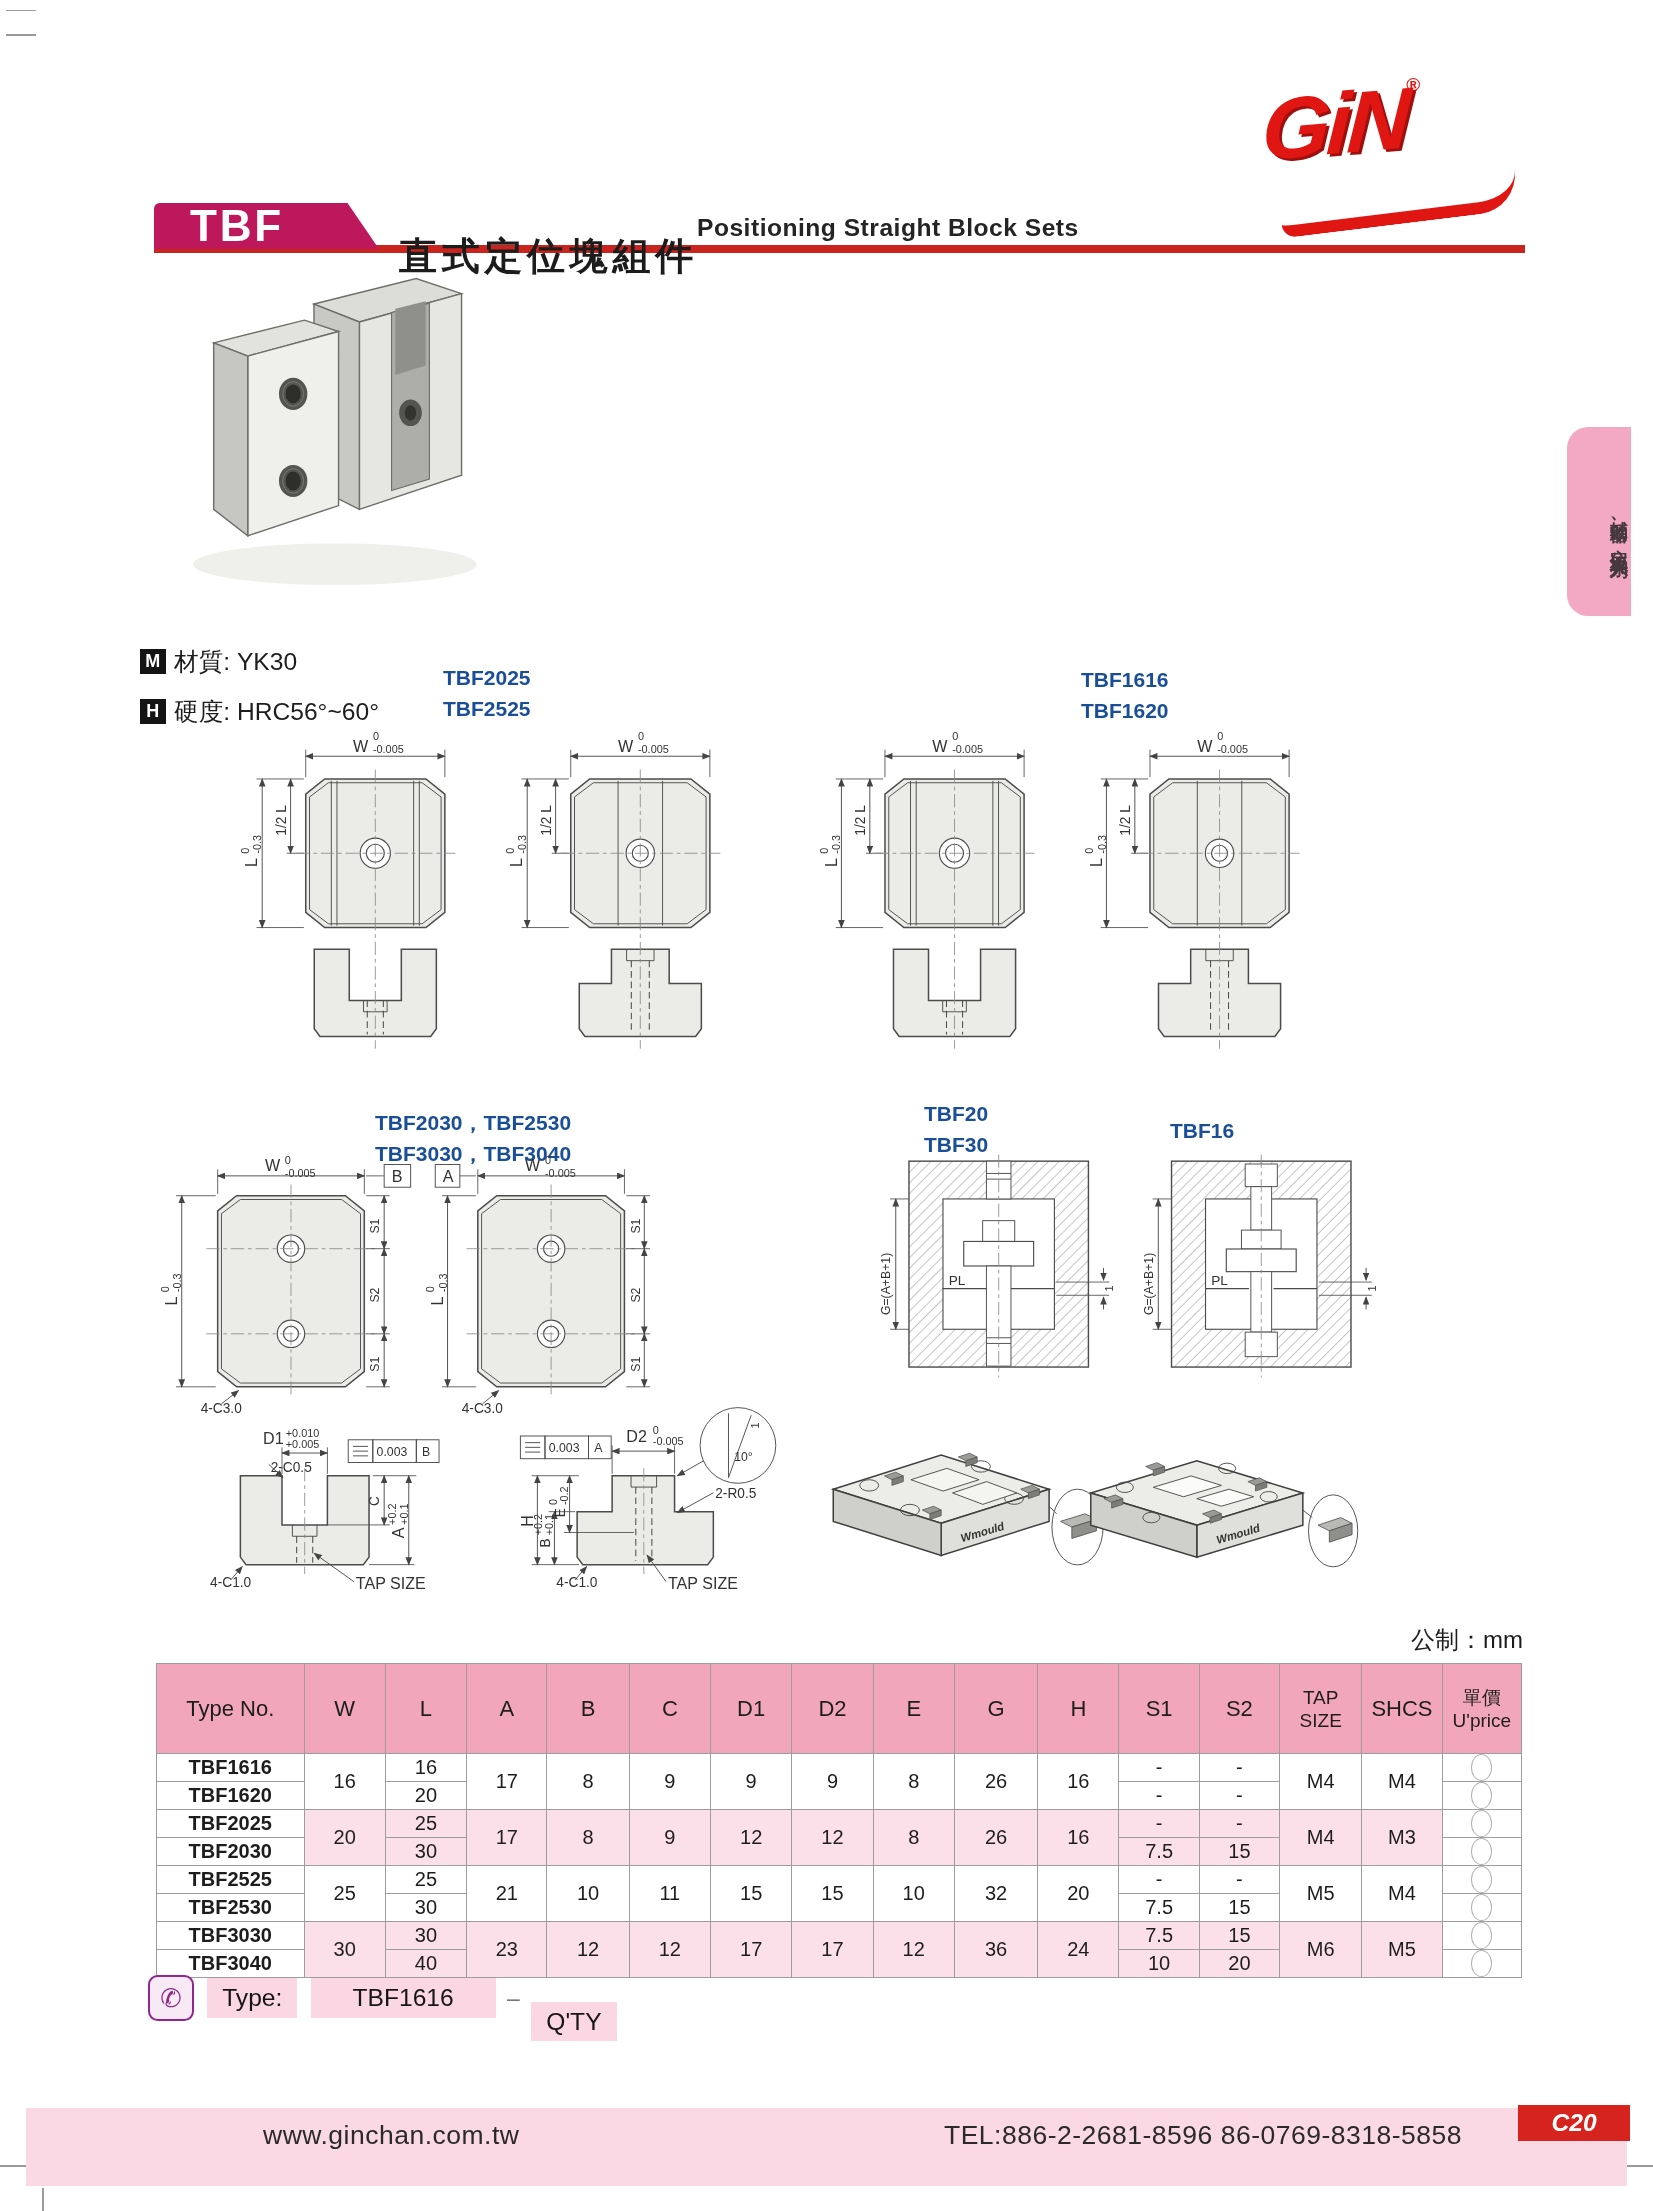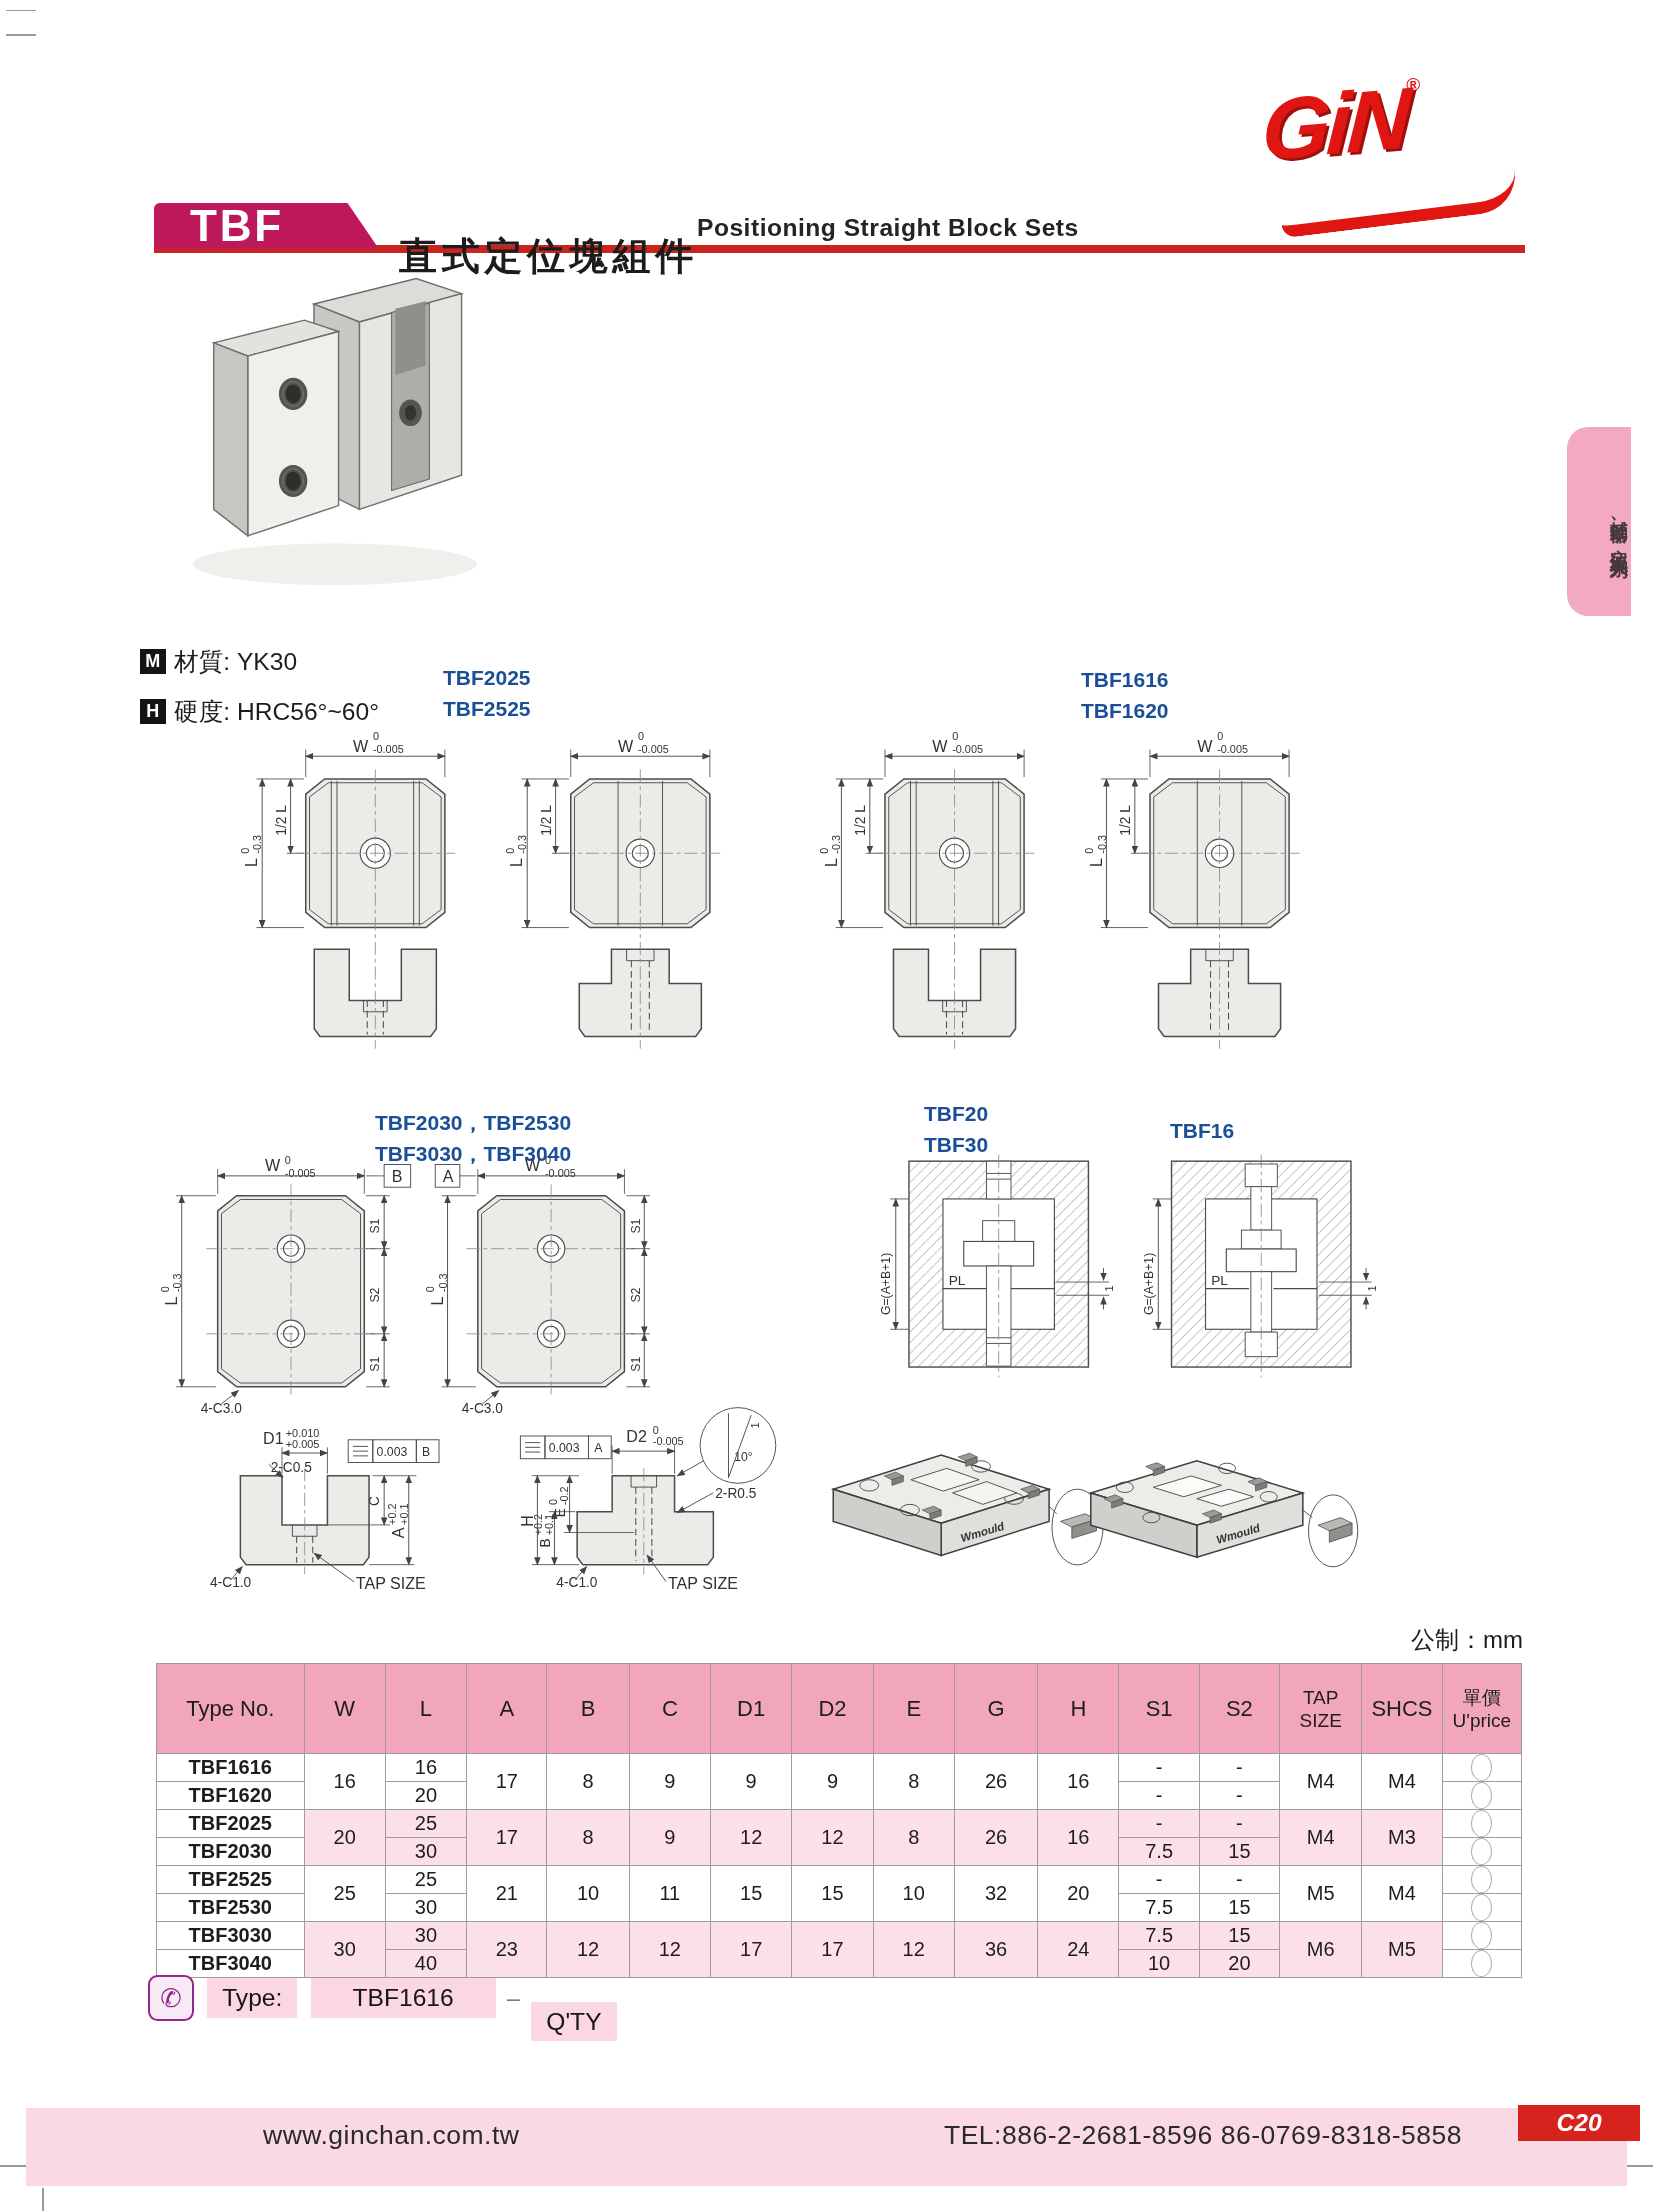--- a/index.html
+++ b/index.html
@@ -58,21 +58,21 @@
   .order-row{left:148px;top:1976px;height:44px;display:flex;align-items:center;}
   .phone-box{width:42px;height:42px;border:2.8px solid #93278F;border-radius:9.5px;background:#F8EAF4;
              display:flex;align-items:center;justify-content:center;color:#8E2A8B;font-size:25.6px;}
   .chip{background:#FBD7E3;font-size:24.6px;color:#161616;padding:5.7px 15px;margin-left:13.2px;}
   .dash{font-size:23px;color:#777;margin-left:11.4px;}
   .chip2{margin-left:11.4px;margin-top:47px;}
   
   .footer{left:25.6px;top:2108px;width:1601px;height:78px;background:#FBD9E4;}
   .f-url{left:263px;top:2120px;font-size:26.5px;color:#2a2a2a;letter-spacing:0.5px;}
   .f-tel{left:944px;top:2120px;font-size:26.5px;color:#2a2a2a;letter-spacing:0.5px;}
-  .f-page{left:1518px;top:2105px;width:122px;height:36px;background:#D7231D;color:#fff;
+  .f-page{left:1518px;top:2105px;width:112px;height:36px;background:#D7231D;color:#fff;
           font-size:24.6px;font-weight:bold;font-style:italic;display:flex;align-items:center;
           justify-content:center;}
   
   svg{position:absolute;overflow:visible;}
   svg text{font-family:"Liberation Sans",sans-serif;fill:#333;}
   .dt{font-size:17px;}
   .dts{font-size:11.5px;}
   .dtm{font-size:14.5px;}
   .dtl{font-size:13px;}
   .fillp{fill:#EBEBE8;stroke:#4c4c4c;stroke-width:1.6;}

